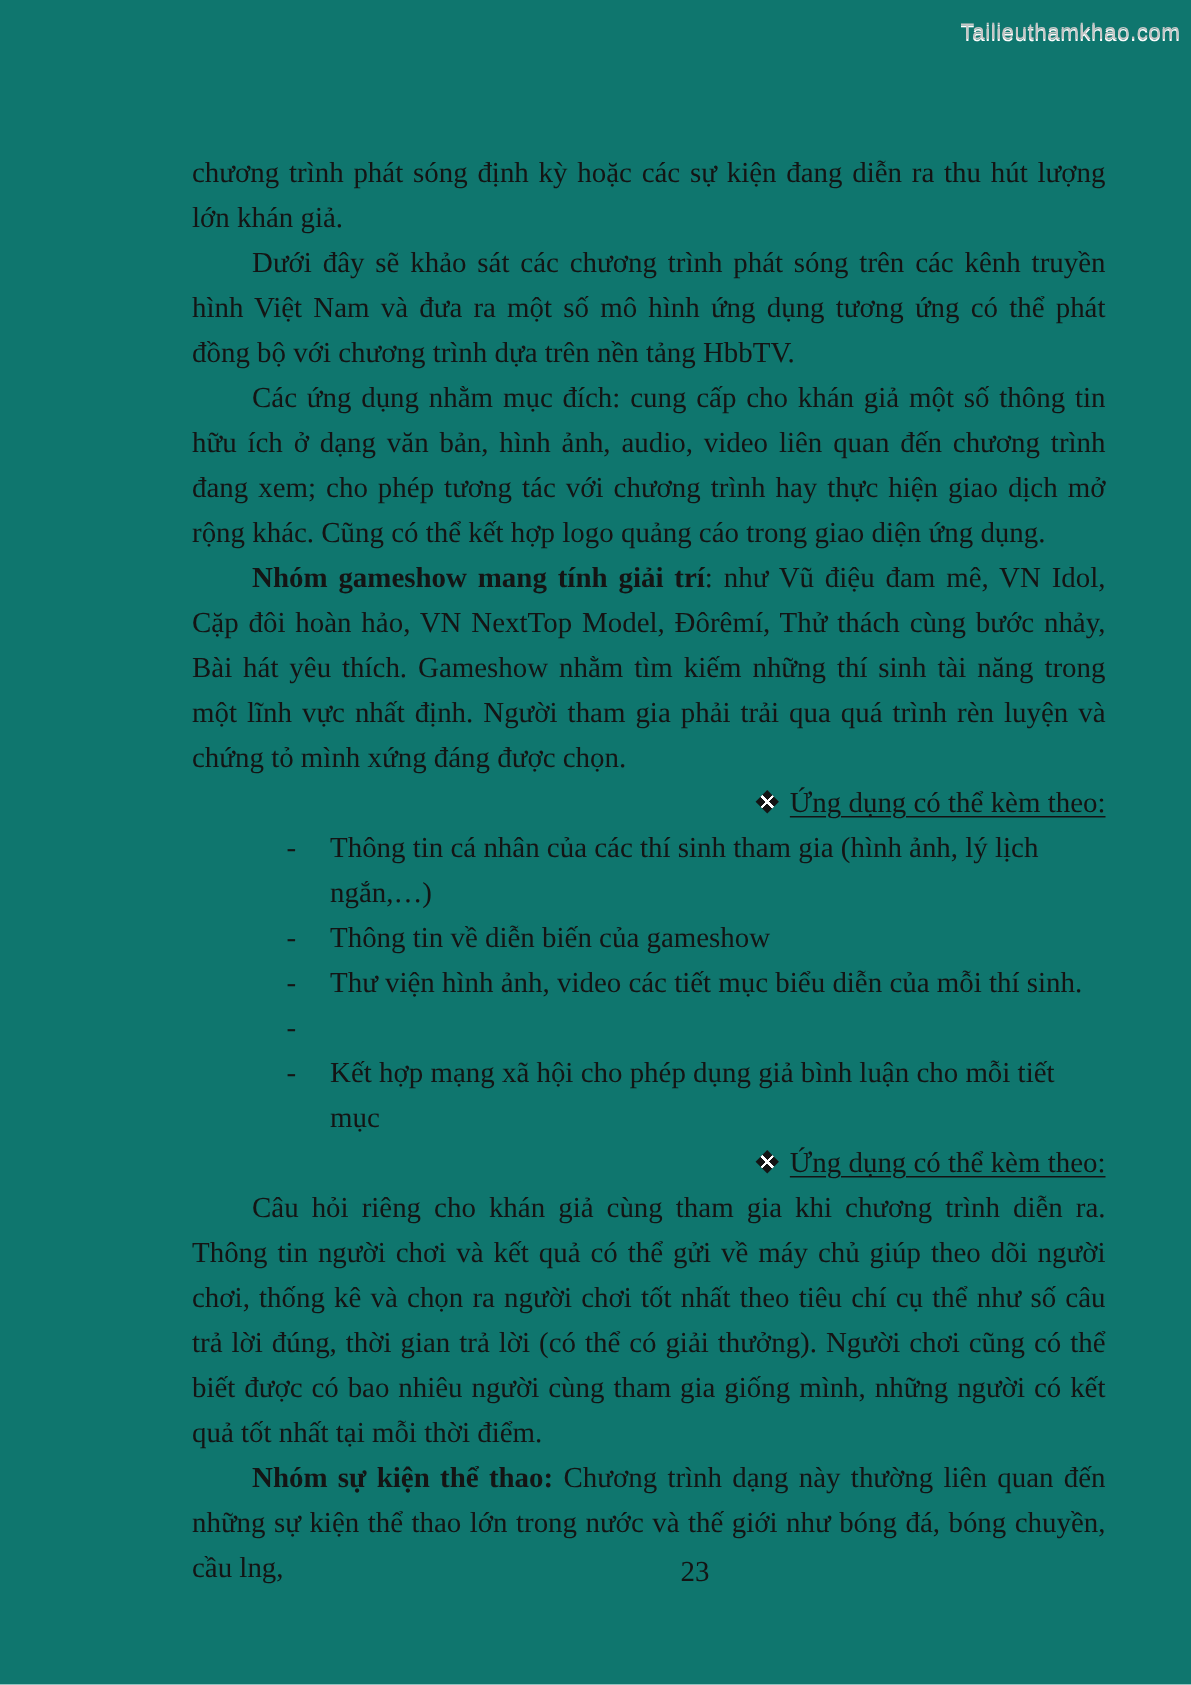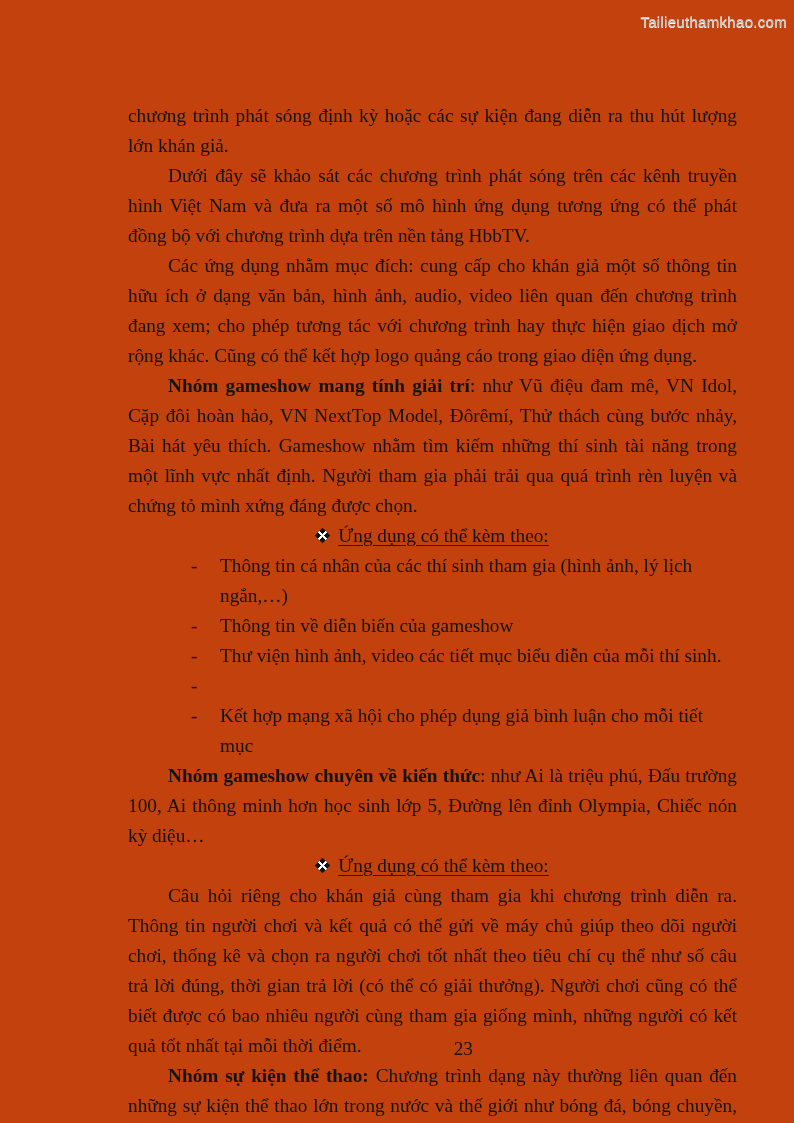--- a/index.html
+++ b/index.html
@@ -1,19 +1,19 @@
 <!DOCTYPE html>
 <html><head>
 <meta charset="utf-8">
 <style>
   html,body { margin:0; padding:0; background:#ffffff; }
   .page {
     position:relative;
     width:794px; height:1123px;
-    background:#c2410c;
+    background:#0f766e;
     overflow:hidden;
     font-family:"Liberation Serif","DejaVu Serif",serif;
     font-size:19.3px;
     line-height:30px;
     color:#141414;
   }
   .watermark {
     position:absolute; top:7px; right:7px;
     font-family:"Liberation Sans","DejaVu Sans",sans-serif;
     font-size:15px; color:#c6c6c6;
@@ -22,21 +22,21 @@
   }
   .body-text {
     position:absolute; left:128px; top:101px; width:609px;
     text-align:justify;
   }
   .body-text p { margin:0; padding:0; }
   .ind { text-indent:40px; }
   b { font-weight:bold; }
   .khead {
     margin-left:37px;
-    text-align:center;
+    text-align:right;
     text-indent:0;
   }
   .diamond {
     display:inline-block;
     width:11px; height:11px;
     margin-right:10px;
     margin-left:1px;
     vertical-align:1px;
     background:
       linear-gradient(to right, rgba(0,0,0,0) 42%, #fff 42%, #fff 58%, rgba(0,0,0,0) 58%),
@@ -99,21 +99,20 @@
 
     <div class="ditem">
         <span class="dash">-</span>
       </div>
 
     <div class="ditem">
         <span class="dash">-</span>
         <span>Kết hợp mạng xã hội cho phép dụng giả bình luận cho mỗi tiết mục</span>
       </div>
 
-    <p class="ind"><b>Nhóm gameshow chuyên về kiến thức</b><span>: như Ai là triệu phú, Đấu trường 100, Ai thông minh hơn học sinh lớp 5, Đường lên đỉnh Olympia, Chiếc nón kỳ diệu…</span></p>
 
     <p class="khead"><span class="diamond"></span><span class="ulabel">Ứng dụng có thể kèm theo:</span></p>
 
     <p class="ind">Câu hỏi riêng cho khán giả cùng tham gia khi chương trình diễn ra. Thông tin người chơi và kết quả có thể gửi về máy chủ giúp theo dõi người chơi, thống kê và chọn ra người chơi tốt nhất theo tiêu chí cụ thể như số câu trả lời đúng, thời gian trả lời (có thể có giải thưởng). Người chơi cũng có thể biết được có bao nhiêu người cùng tham gia giống mình, những người có kết quả tốt nhất tại mỗi thời điểm.</p>
 
     <p class="ind"><b>Nhóm sự kiện thể thao:</b><span> Chương trình dạng này thường liên quan đến những sự kiện thể thao lớn trong nước và thế giới như bóng đá, bóng chuyền, cầu lng,</span></p>
 
   </div>
 
   <div class="pagenum">23</div>

